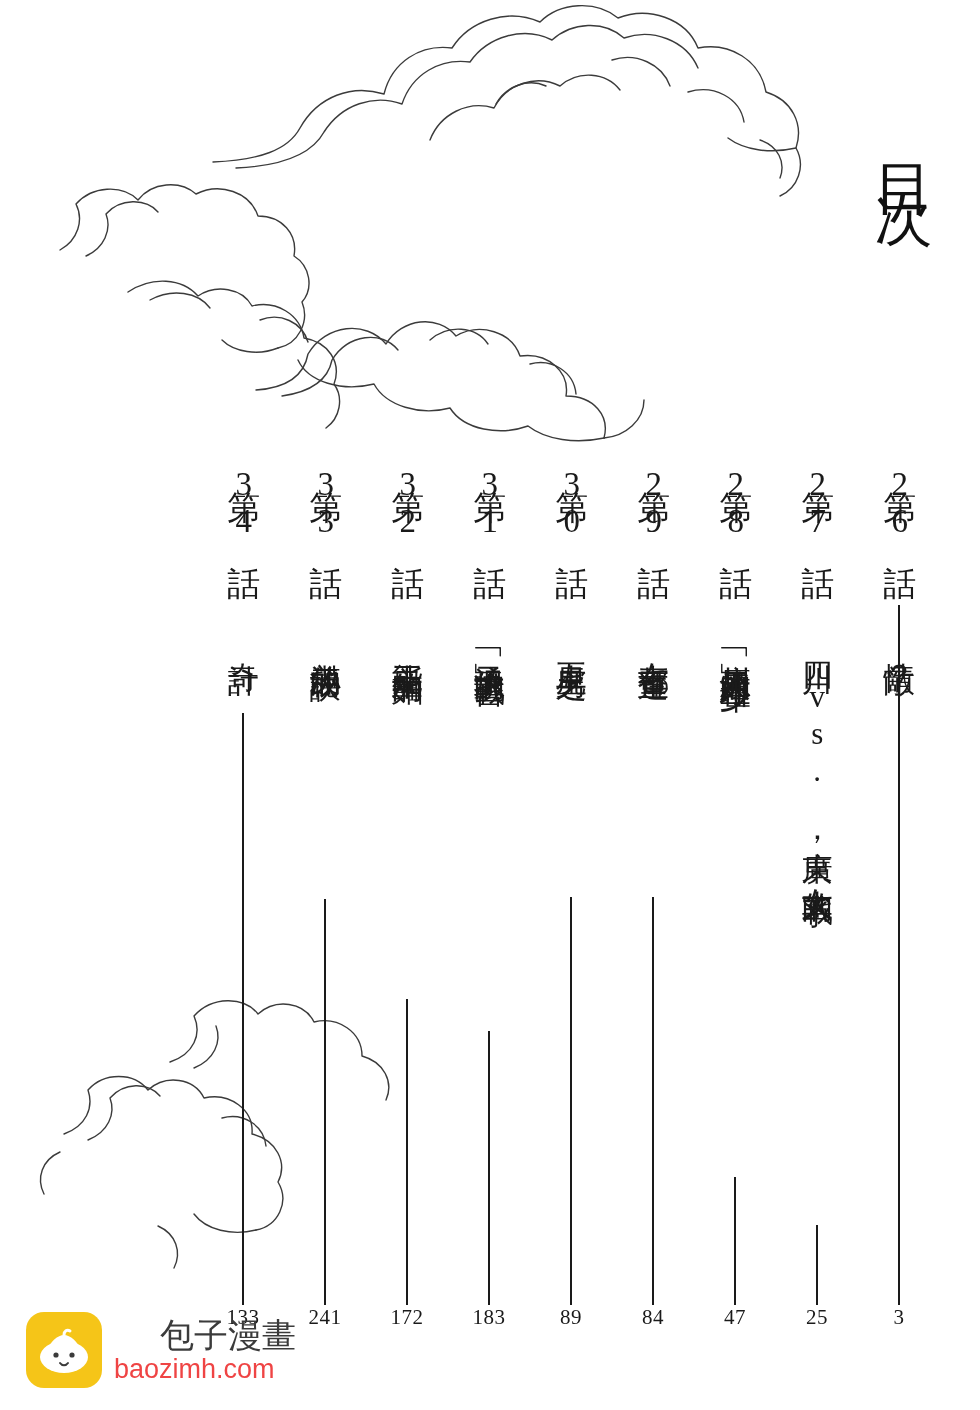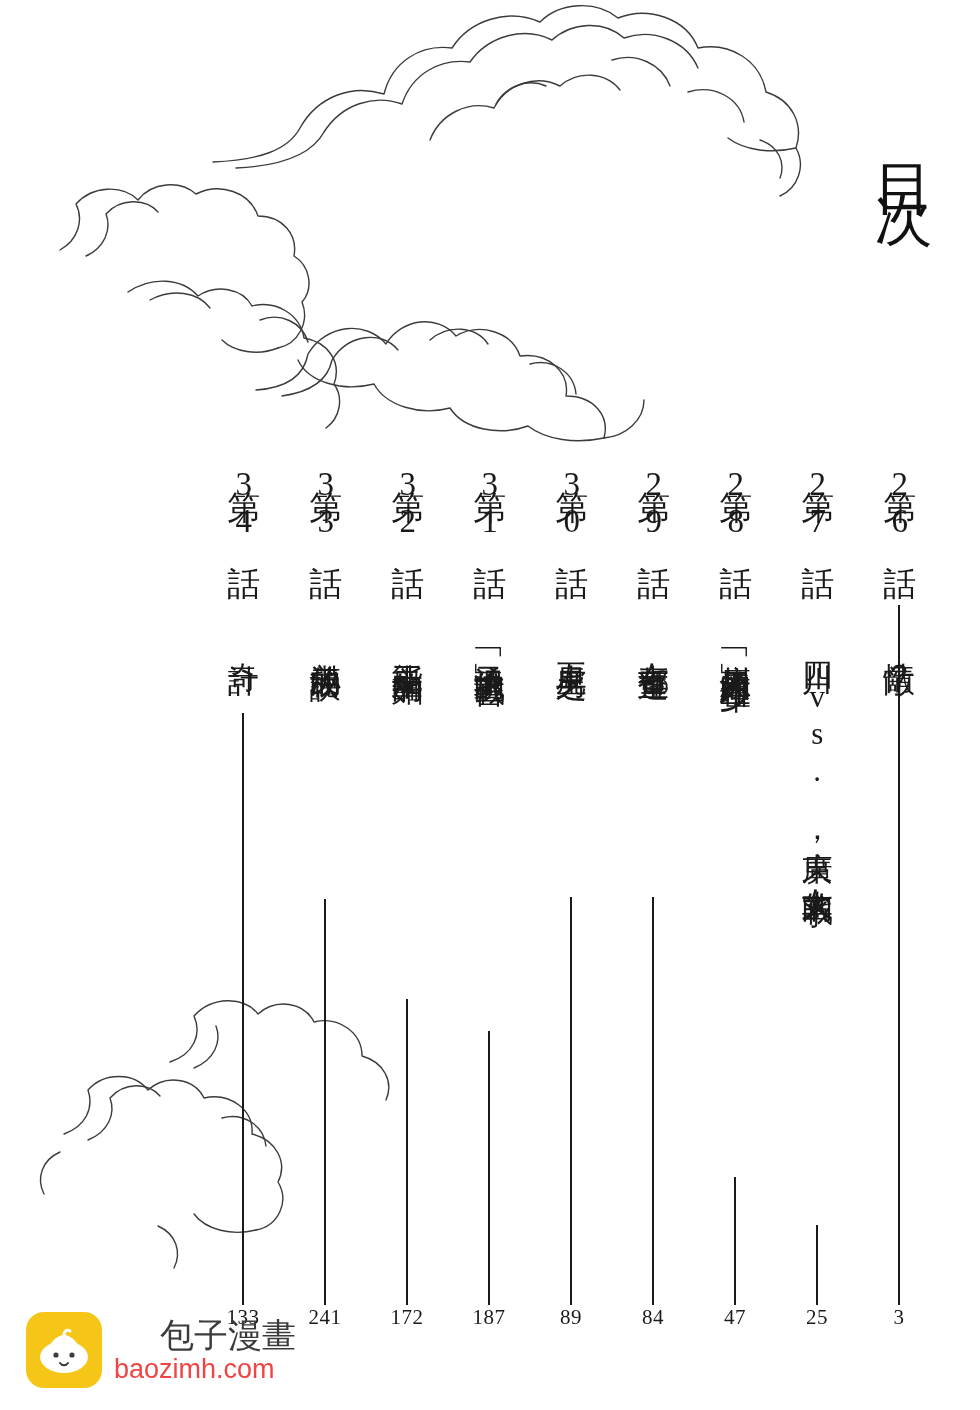--- a/index.html
+++ b/index.html
@@ -214,21 +214,21 @@
       <div class="entry-no">第30話</div>
       <div class="entry-title">五虎星之男</div>
       <div class="entry-rule" style="top:432px;height:408px;"></div>
       <div class="entry-page">89</div>
     </div>
 
     <div class="entry">
       <div class="entry-no">第31話</div>
       <div class="entry-title">「浪子」的挑戰書</div>
       <div class="entry-rule" style="top:566px;height:274px;"></div>
-      <div class="entry-page">187</div>
+      <div class="entry-page">183</div>
     </div>
 
     <div class="entry">
       <div class="entry-no">第32話</div>
       <div class="entry-title">能走三十里的麵</div>
       <div class="entry-rule" style="top:534px;height:306px;"></div>
       <div class="entry-page">172</div>
     </div>
 
     <div class="entry">

